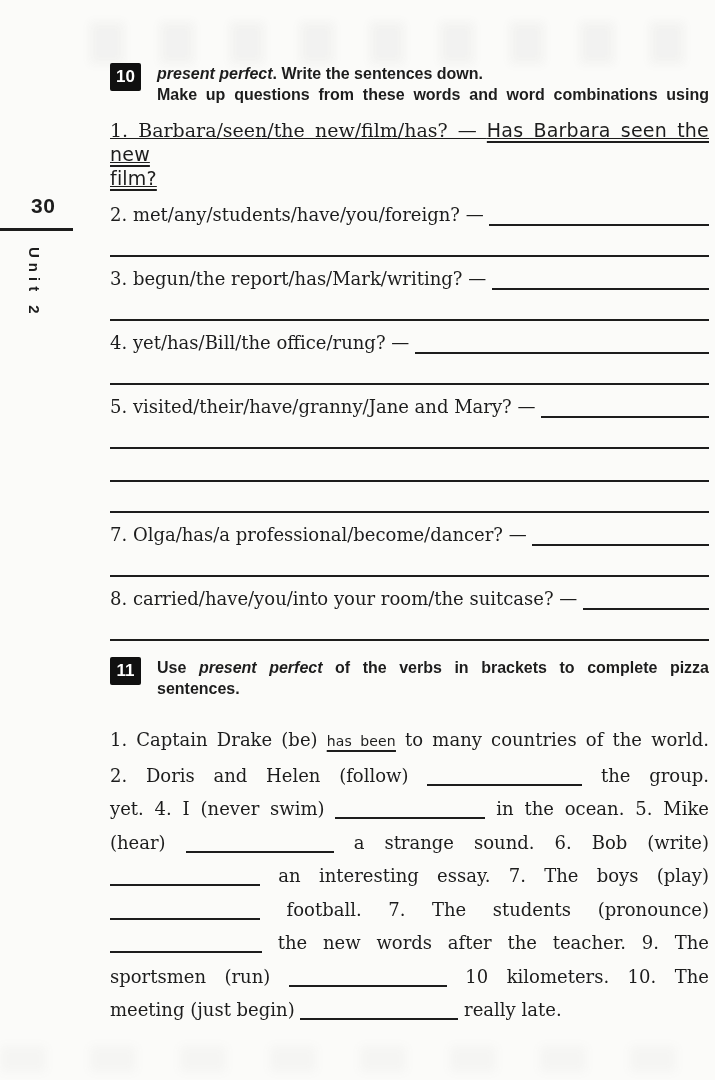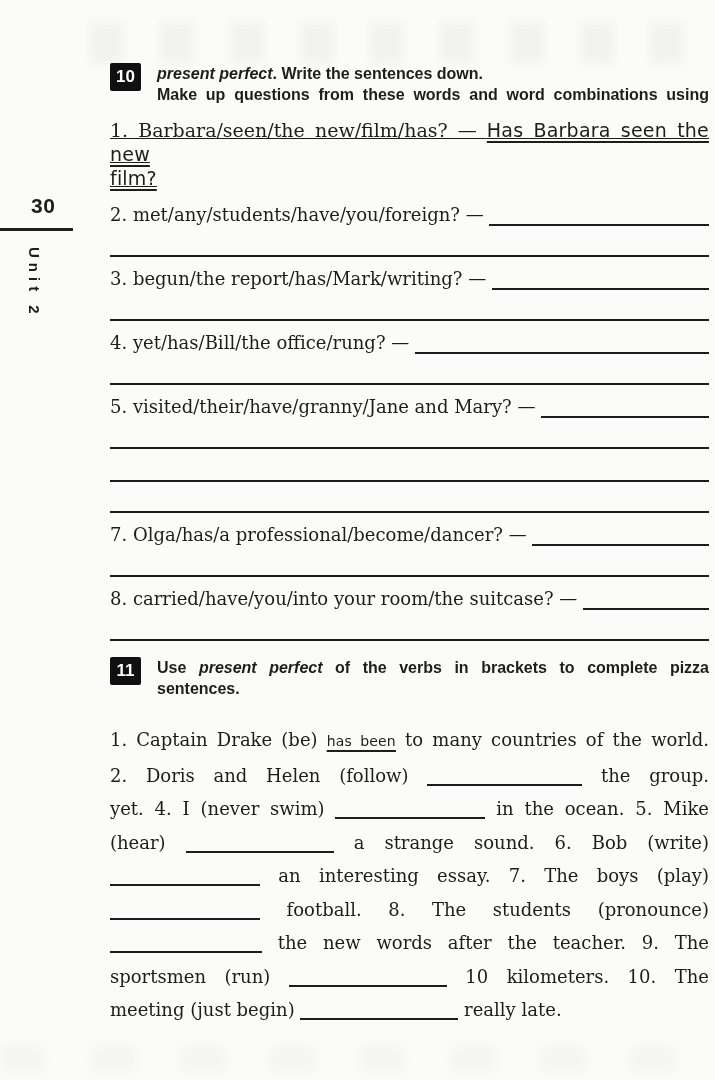--- a/index.html
+++ b/index.html
@@ -97,21 +97,21 @@
             <div class="instr-line just"><span class="t">Use </span><em class="t it">present perfect</em><span class="t"> of the verbs in brackets to complete pizza</span></div>
             <div class="instr-line"><span class="t">sentences.</span></div>
           </div>
       </div>
       <div class="ex-body11">
           <div class="s-line"><span class="t">1. Captain Drake (be) </span><span class="hw">has been</span><span class="t"> to many countries of the world.</span></div>
           <div class="s-line"><span class="t">2. Doris and Helen (follow) </span><span class="blank" style="width: 155px;"></span><span class="t"> the group.</span></div>
           <div class="s-line"><span class="t">yet. 4. I (never swim) </span><span class="blank" style="width: 150px;"></span><span class="t"> in the ocean. 5. Mike</span></div>
           <div class="s-line"><span class="t">(hear) </span><span class="blank" style="width: 148px;"></span><span class="t"> a strange sound. 6. Bob (write)</span></div>
           <div class="s-line"><span class="blank" style="width: 150px;"></span><span class="t"> an interesting essay. 7. The boys (play)</span></div>
-          <div class="s-line"><span class="blank" style="width: 150px;"></span><span class="t"> football. 8. The students (pronounce)</span></div>
+          <div class="s-line"><span class="blank" style="width: 150px;"></span><span class="t"> football. 7. The students (pronounce)</span></div>
           <div class="s-line"><span class="blank" style="width: 152px;"></span><span class="t"> the new words after the teacher. 9. The</span></div>
           <div class="s-line"><span class="t">sportsmen (run) </span><span class="blank" style="width: 158px;"></span><span class="t"> 10 kilometers. 10. The</span></div>
           <div class="s-line last"><span class="t">meeting (just begin) </span><span class="blank" style="width: 158px;"></span><span class="t"> really late.</span></div>
         </div>
     </section>
 
   </div>
 </div>
 
 </body></html>

